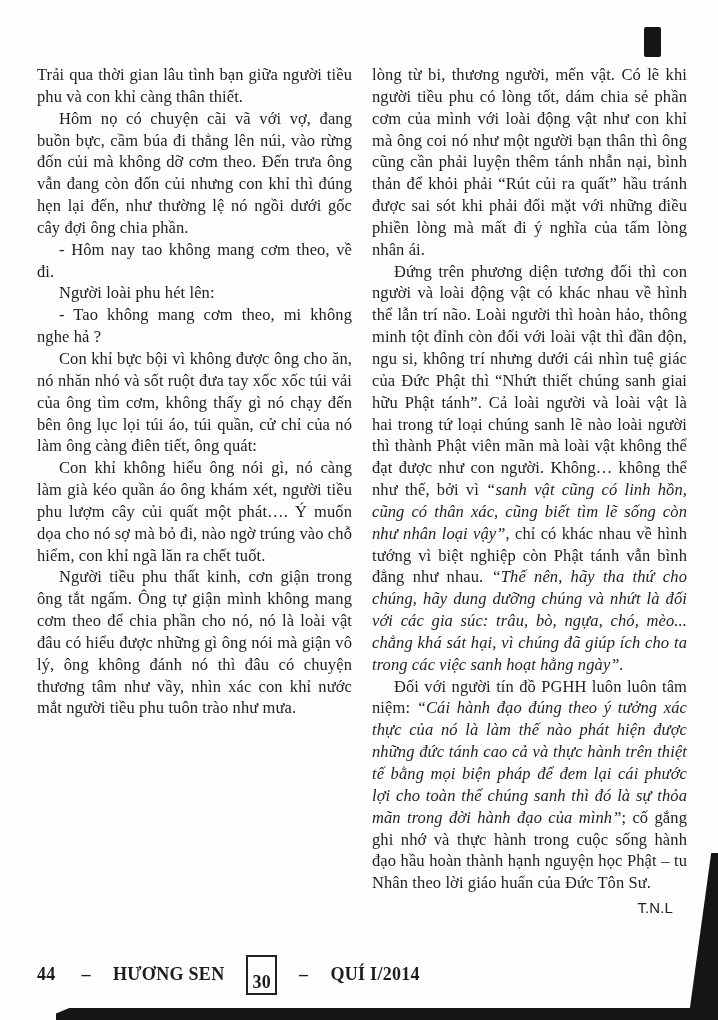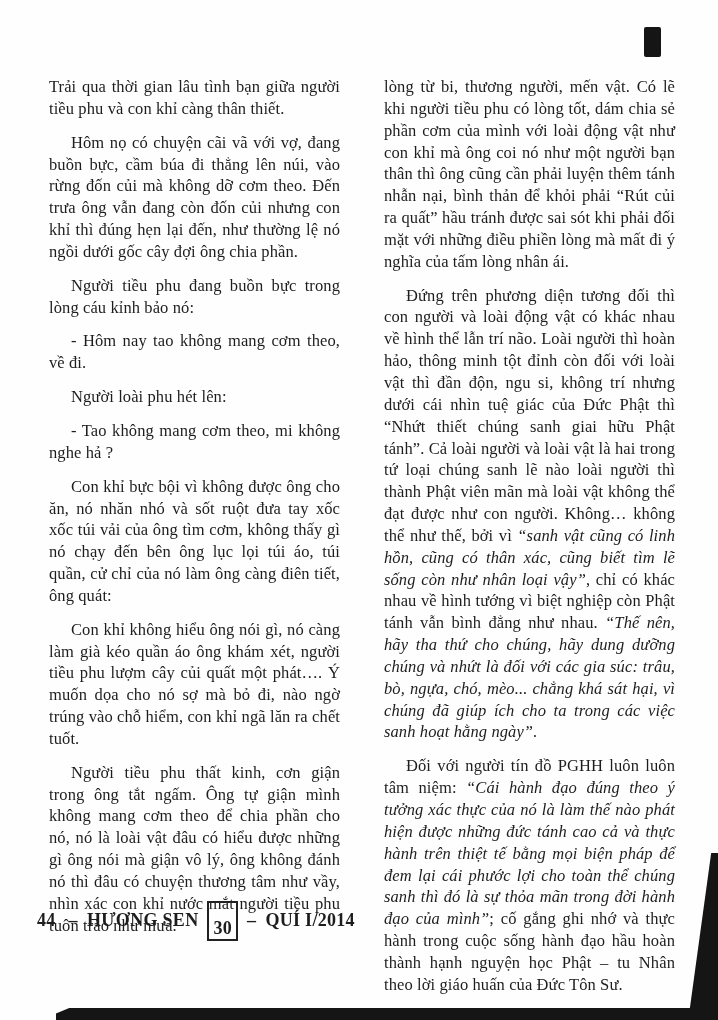--- a/index.html
+++ b/index.html
@@ -21,40 +21,40 @@
     display: flex;
     gap: 20px;
   }
   .column {
     width: 315px;
     text-align: justify;
     font-size: 16.5px;
     line-height: 21.85px;
     letter-spacing: 0.1px;
   }
-  .column p { margin: 12px; text-indent: 22px; }
+  .column p { margin: 0; text-indent: 22px; }
   .column p.noindent { text-indent: 0; }
   .column span.em { font-style: italic; }
   .column p.byline {
     text-align: right;
     font-family: "Liberation Sans", "DejaVu Sans", sans-serif;
     font-size: 15px;
     padding-right: 14px;
     margin-top: 3px;
     text-indent: 0;
   }
   .footer {
     position: absolute;
     left: 37px;
-    top: 901px;
+    top: 955px;
     font-weight: bold;
     font-size: 18px;
     display: flex;
     align-items: center;
-    gap: 9px;
+    gap: 22px;
     letter-spacing: 0.3px;
   }
   .footer .pagegap { margin-right: 4px; }
   .issue-box {
     display: inline-block;
     border: 2px solid #222222;
     padding: 16px 4px 1px 4px;
     line-height: 1.05;
   }
   .artifact { position: absolute; background: #151515; }
@@ -72,21 +72,20 @@
 </style>
 </head>
 <body>
 
 <div class="page">
 
   <div class="columns">
     <div class="column">
         <p class="noindent"><span>Trải qua thời gian lâu tình bạn giữa người tiều phu và con khỉ càng thân thiết.</span></p>
         <p><span>Hôm nọ có chuyện cãi vã với vợ, đang buồn bực, cầm búa đi thẳng lên núi, vào rừng đốn củi mà không dỡ cơm theo. Đến trưa ông vẫn đang còn đốn củi nhưng con khỉ thì đúng hẹn lại đến, như thường lệ nó ngồi dưới gốc cây đợi ông chia phần.</span></p>
-        <p><span>Người tiều phu đang buồn bực trong lòng cáu kỉnh bảo nó:</span></p>
         <p><span>- Hôm nay tao không mang cơm theo, về đi.</span></p>
         <p><span>Người loài phu hét lên:</span></p>
         <p><span>- Tao không mang cơm theo, mi không nghe hả ?</span></p>
         <p><span>Con khỉ bực bội vì không được ông cho ăn, nó nhăn nhó và sốt ruột đưa tay xốc xốc túi vải của ông tìm cơm, không thấy gì nó chạy đến bên ông lục lọi túi áo, túi quần, cử chỉ của nó làm ông càng điên tiết, ông quát:</span></p>
         <p><span>Con khỉ không hiểu ông nói gì, nó càng làm già kéo quần áo ông khám xét, người tiều phu lượm cây củi quất một phát…. Ý muốn dọa cho nó sợ mà bỏ đi, nào ngờ trúng vào chỗ hiểm, con khỉ ngã lăn ra chết tuốt.</span></p>
         <p><span>Người tiều phu thất kinh, cơn giận trong ông tắt ngấm. Ông tự giận mình không mang cơm theo để chia phần cho nó, nó là loài vật đâu có hiểu được những gì ông nói mà giận vô lý, ông không đánh nó thì đâu có chuyện thương tâm như vầy, nhìn xác con khỉ nước mắt người tiều phu tuôn trào như mưa.</span></p>
       </div>
     <div class="column">
         <p class="noindent"><span>lòng từ bi, thương người, mến vật. Có lẽ khi người tiều phu có lòng tốt, dám chia sẻ phần cơm của mình với loài động vật như con khỉ mà ông coi nó như một người bạn thân thì ông cũng cần phải luyện thêm tánh nhẫn nại, bình thản để khỏi phải “Rút củi ra quất” hầu tránh được sai sót khi phải đối mặt với những điều phiền lòng mà mất đi ý nghĩa của tấm lòng nhân ái.</span></p>
         <p><span>Đứng trên phương diện tương đối thì con người và loài động vật có khác nhau về hình thể lẫn trí não. Loài người thì hoàn hảo, thông minh tột đỉnh còn đối với loài vật thì đần độn, ngu si, không trí nhưng dưới cái nhìn tuệ giác của Đức Phật thì “Nhứt thiết chúng sanh giai hữu Phật tánh”. Cả loài người và loài vật là hai trong tứ loại chúng sanh lẽ nào loài người thì thành Phật viên mãn mà loài vật không thể đạt được như con người. Không… không thể như thế, bởi vì </span><span class="em">“sanh vật cũng có linh hồn, cũng có thân xác, cũng biết tìm lẽ sống còn như nhân loại vậy”</span><span>, chỉ có khác nhau về hình tướng vì biệt nghiệp còn Phật tánh vẫn bình đẳng như nhau. </span><span class="em">“Thế nên, hãy tha thứ cho chúng, hãy dung dưỡng chúng và nhứt là đối với các gia súc: trâu, bò, ngựa, chó, mèo... chẳng khá sát hại, vì chúng đã giúp ích cho ta trong các việc sanh hoạt hằng ngày”.</span></p>

